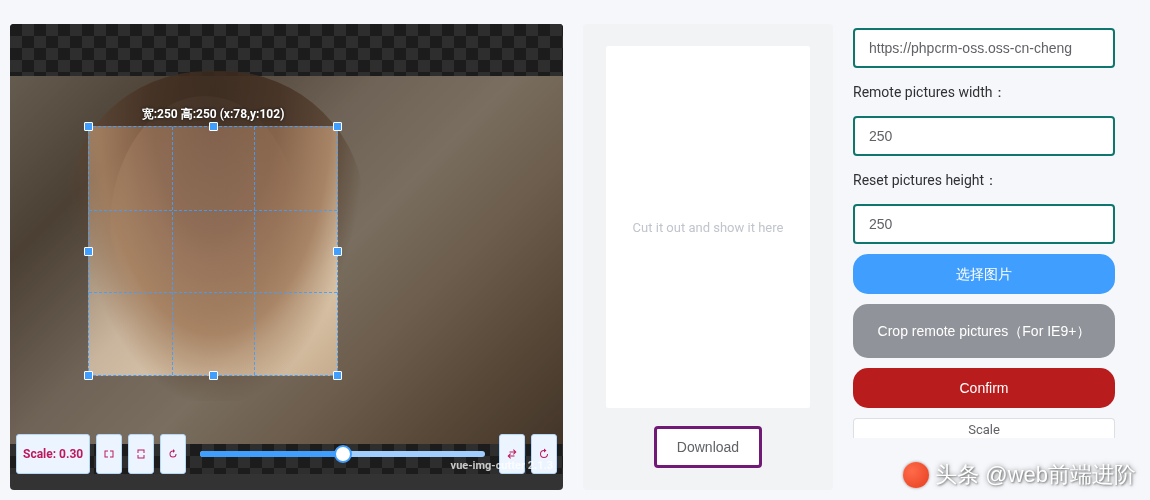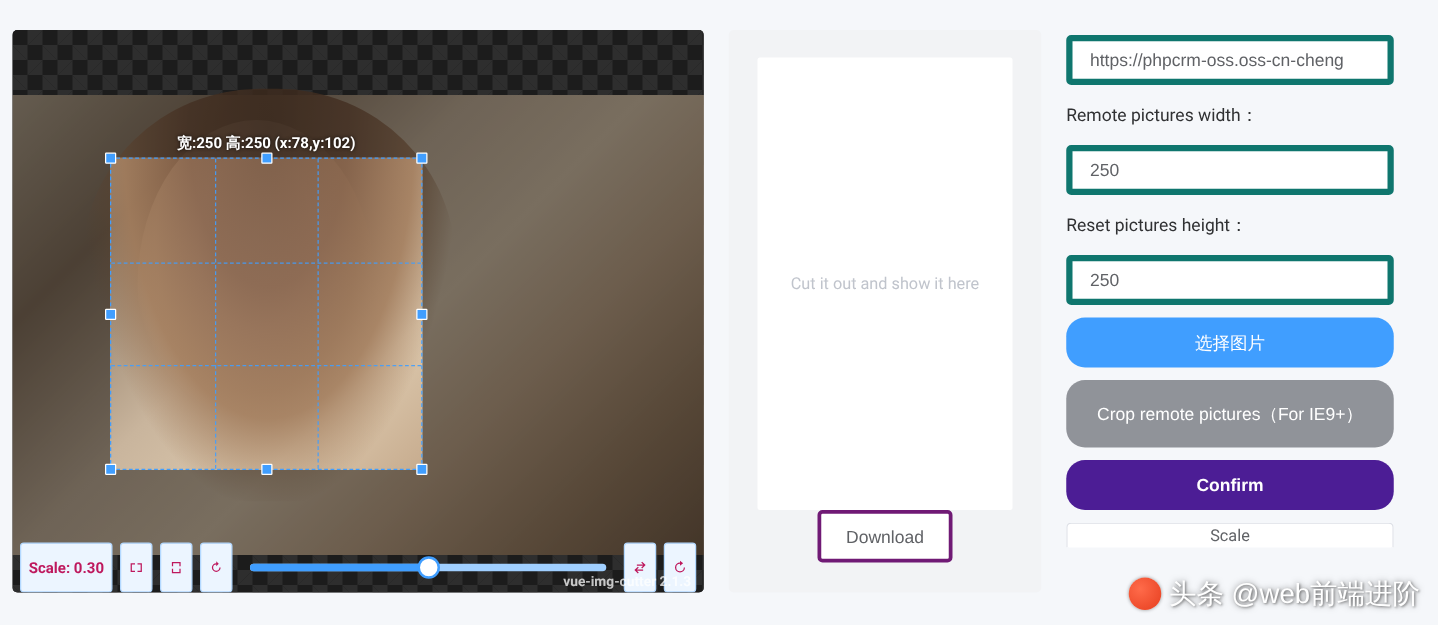--- a/index.html
+++ b/index.html
@@ -180,20 +180,21 @@
     
     .preview-panel {
       width: 250px;
       margin-top: 24px;
       background: #f2f3f5;
       border-radius: 4px;
       padding: 22px;
       display: flex;
       flex-direction: column;
       align-items: center;
+      gap: 18px;
     }
     .preview-box {
       width: 204px;
       height: 362px;
       background: #fff;
       border-radius: 2px;
       display: flex;
       align-items: center;
       justify-content: center;
       color: #c0c4cc;
@@ -222,21 +223,21 @@
       font-size: 14px;
       color: #303133;
       margin-bottom: 4px;
       margin-top: 6px;
     }
     .field-label:first-child { margin-top: 0; }
     .text-input {
       width: 100%;
       height: 40px;
       padding: 0 14px;
-      border: 5px solid #0f766e;
+      border: 2px solid #0f766e;
       border-radius: 4px;
       background: #fff;
       font-size: 14px;
       color: #606266;
       outline: none;
     }
     .btn {
       width: 100%;
       height: 40px;
       border: none;
@@ -245,21 +246,21 @@
       cursor: pointer;
       display: flex;
       align-items: center;
       justify-content: center;
       text-align: center;
       line-height: 1.3;
       padding: 6px 10px;
     }
     .btn-primary { background: #409eff; color: #fff; }
     .btn-info { background: #909399; color: #fff; height: 54px; }
-    .btn-success { background: #4c1d95; color: #fff; font-weight: bold; }
+    .btn-success { background: #b91c1c; color: #fff; }
     .btn-reset-partial {
       width: 100%;
       height: 20px;
       border-top-left-radius: 4px;
       border-top-right-radius: 4px;
       background: #fff;
       border: 1px solid #dcdfe6;
       border-bottom: none;
       color: #606266;
       font-size: 13px;

